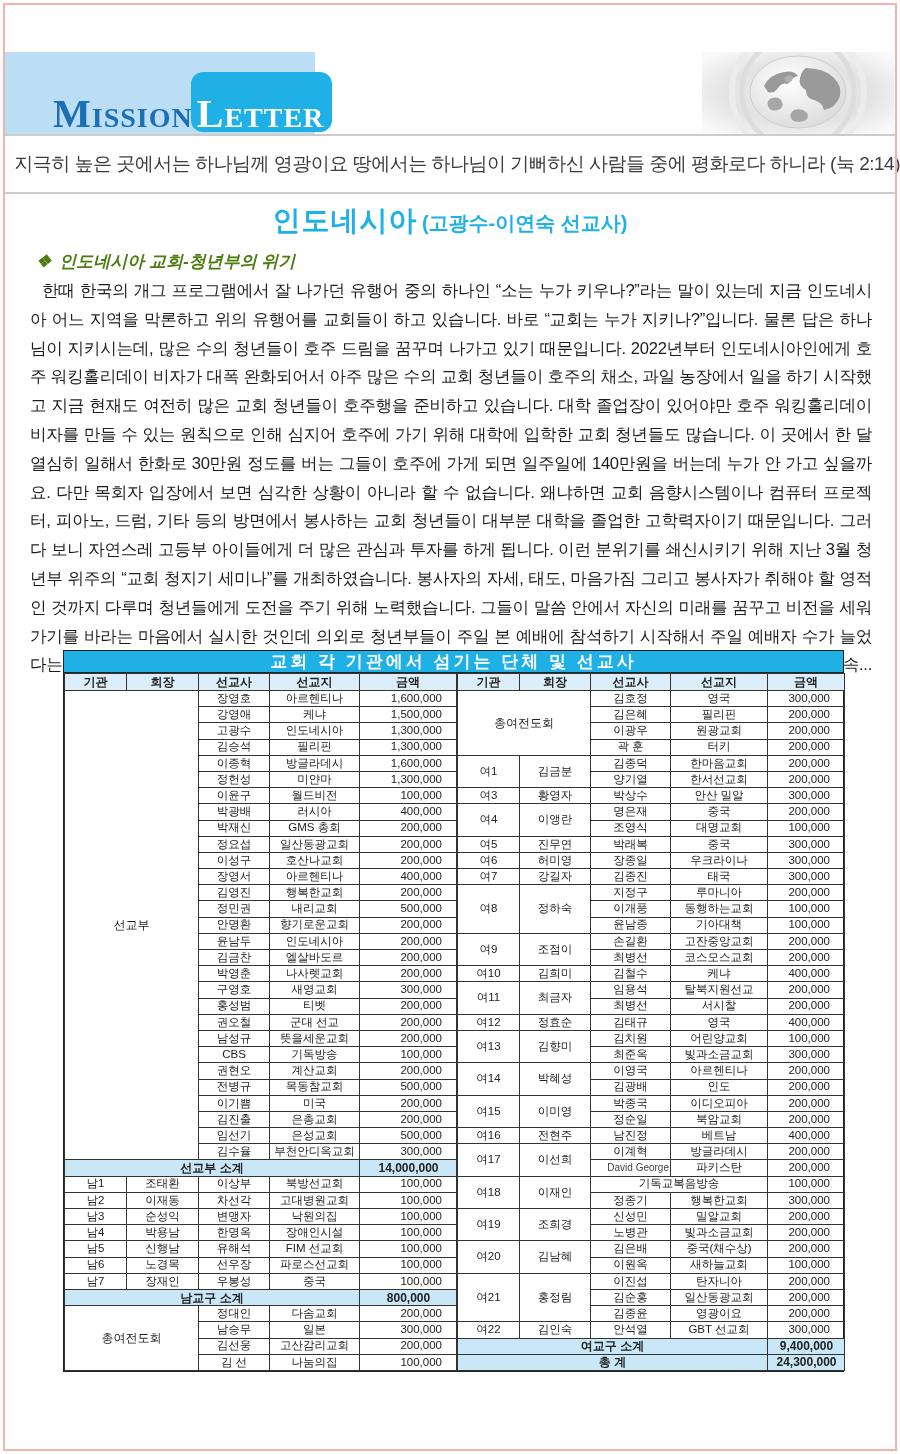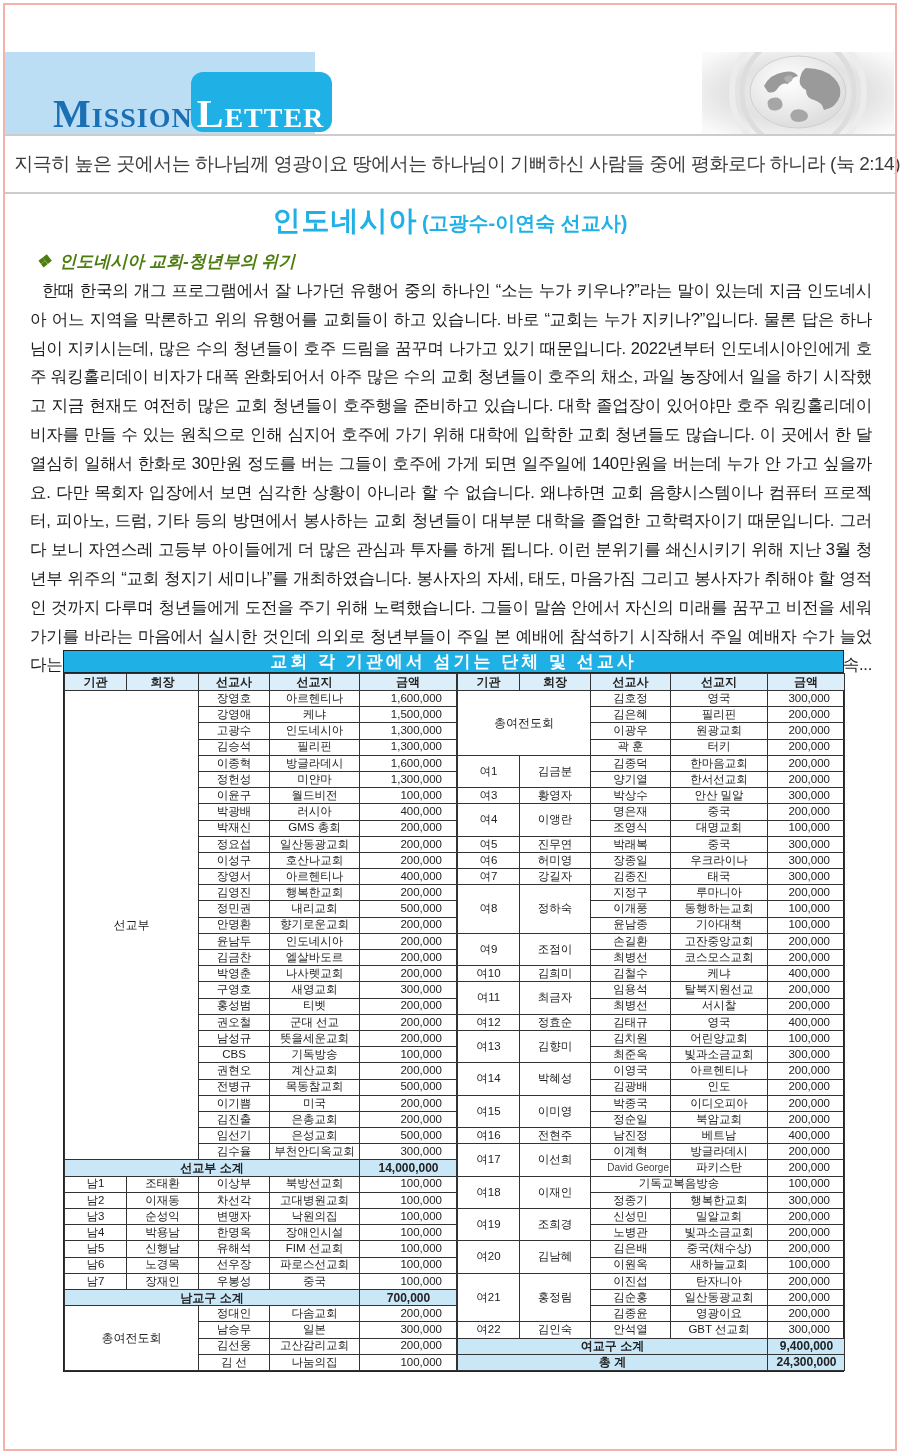--- a/index.html
+++ b/index.html
@@ -325,21 +325,21 @@
           </tr>
           <tr>
             <td>남7</td>
             <td>장재인</td>
             <td>우봉성</td>
             <td>중국</td>
             <td class="a">100,000</td>
           </tr>
           <tr>
             <td colspan="4" class="sub">남교구 소계</td>
-            <td class="suba">700,000</td>
+            <td class="suba">800,000</td>
           </tr>
           <tr>
             <td rowspan="4" colspan="2" class="org">총여전도회</td>
             <td>정대인</td>
             <td>다솜교회</td>
             <td class="a">200,000</td>
           </tr>
           <tr>
             <td>남승무</td>
             <td>일본</td>

